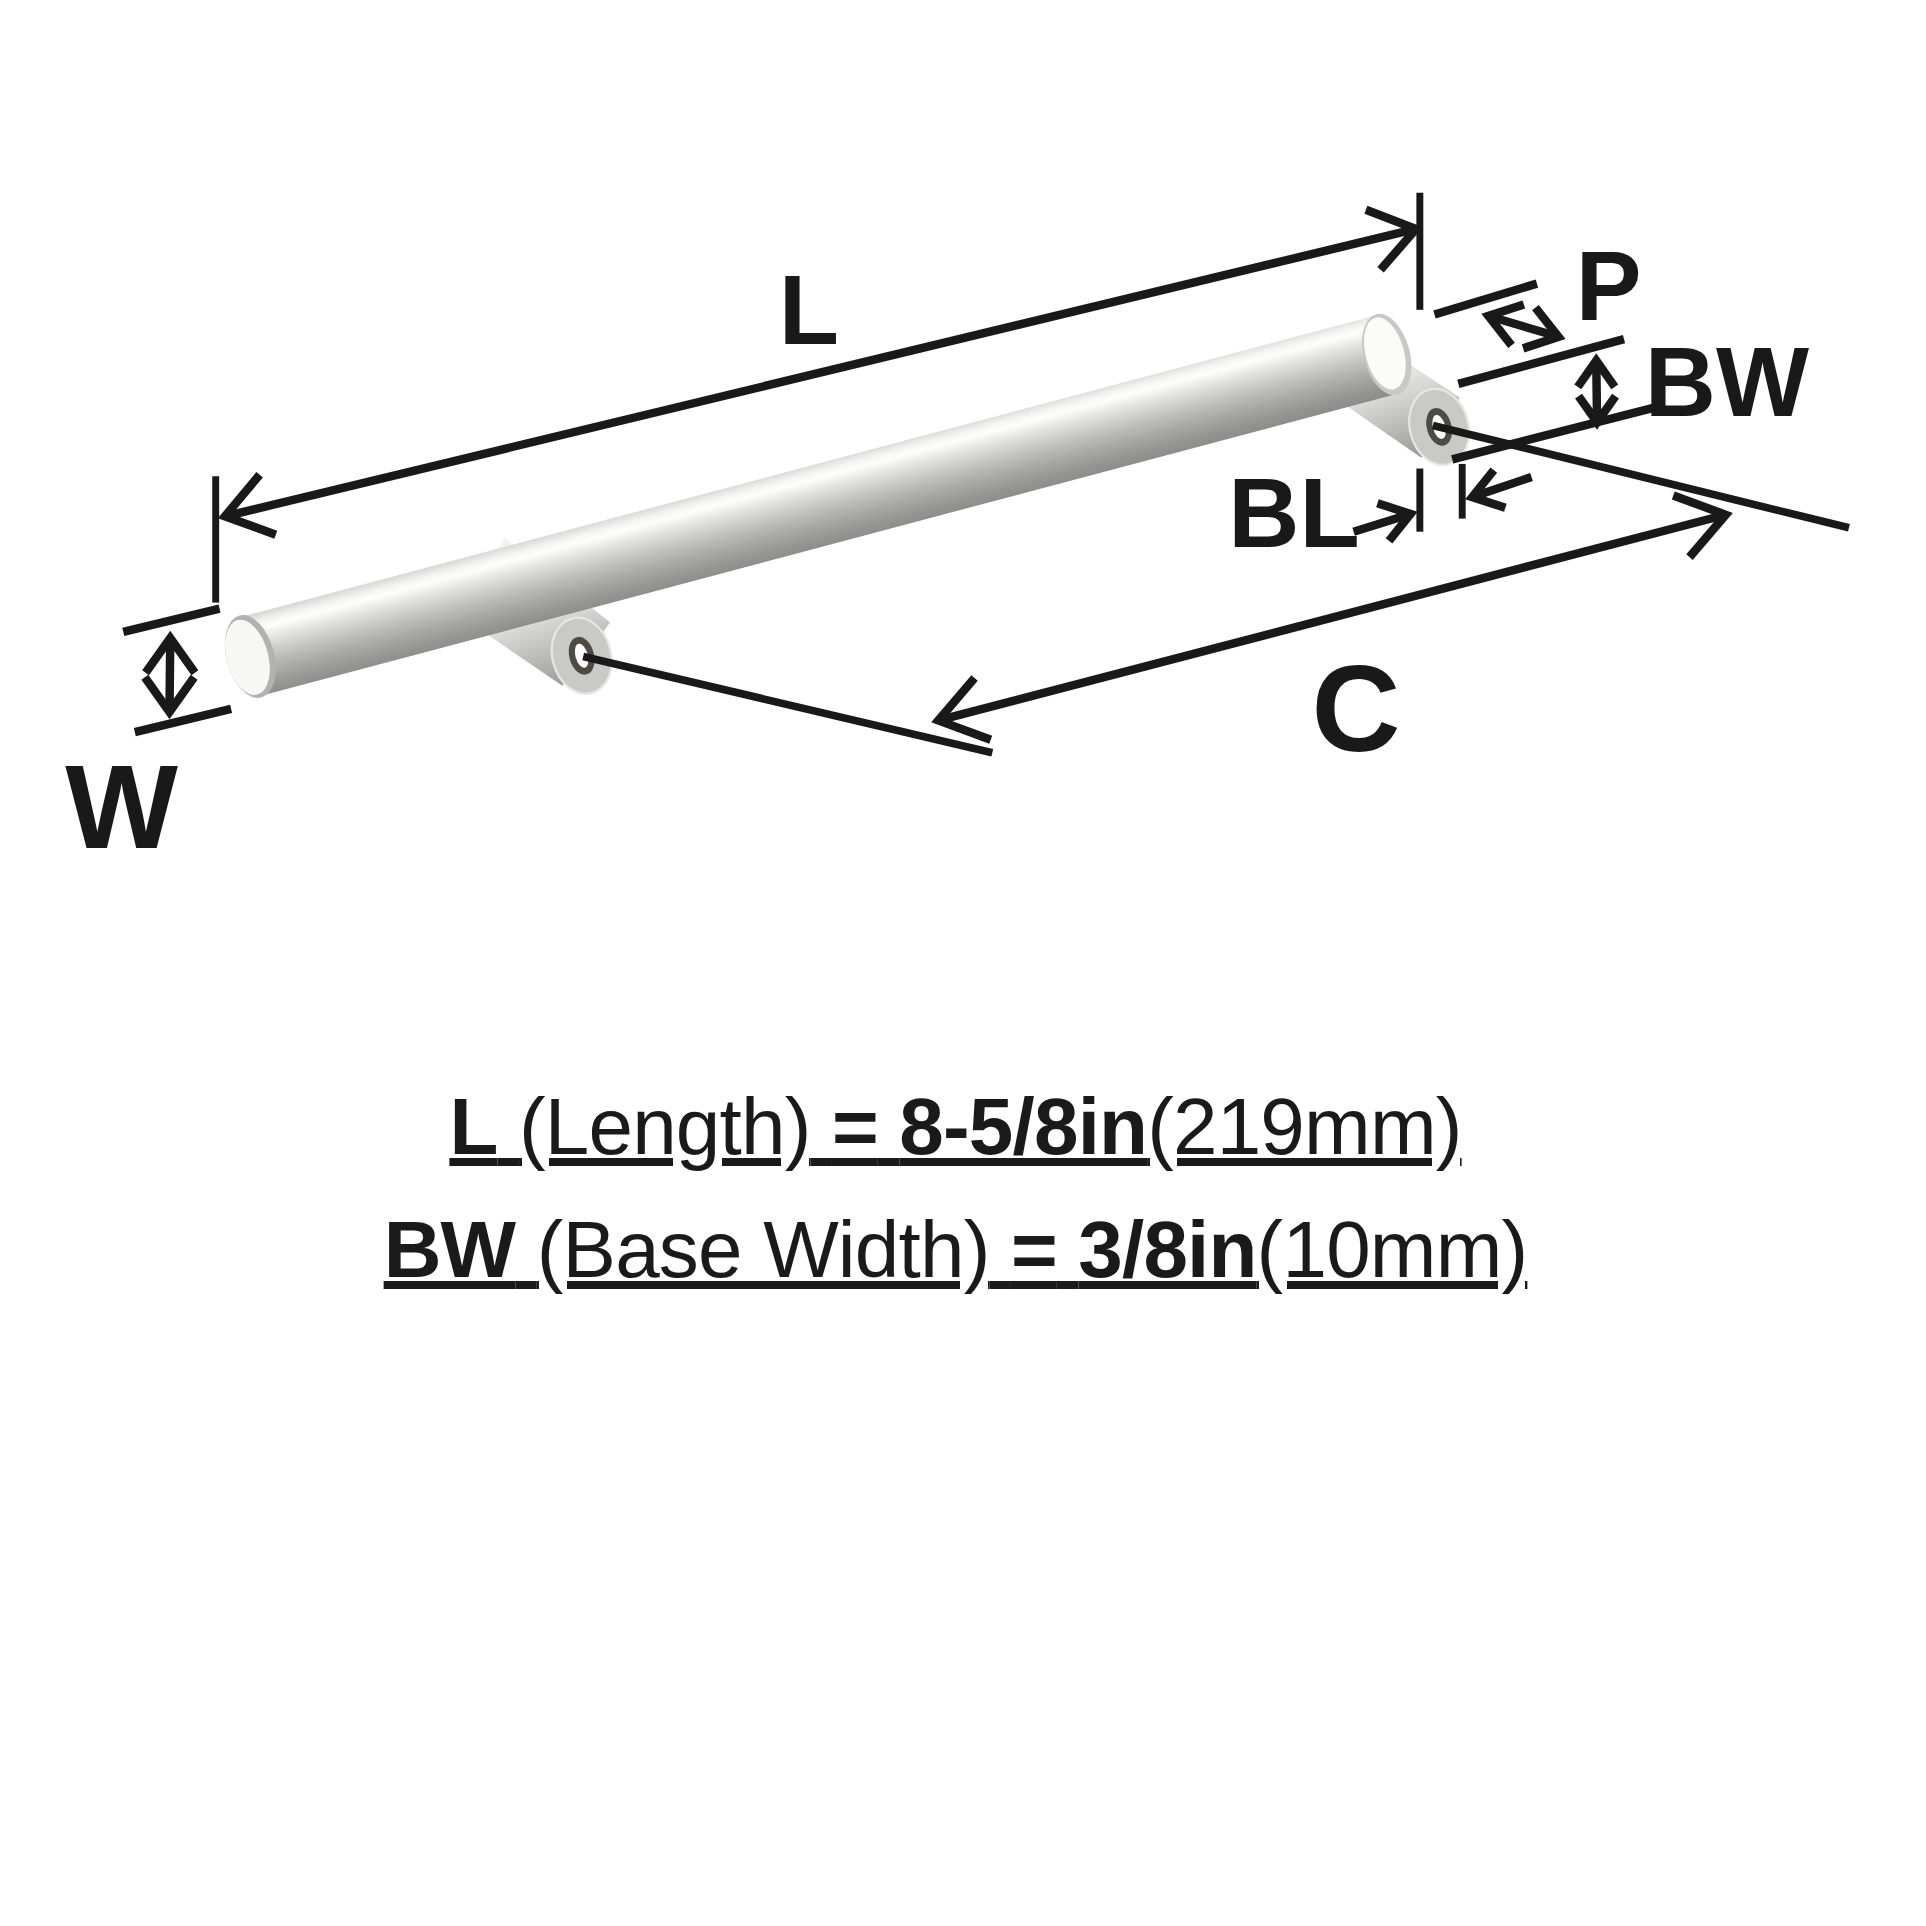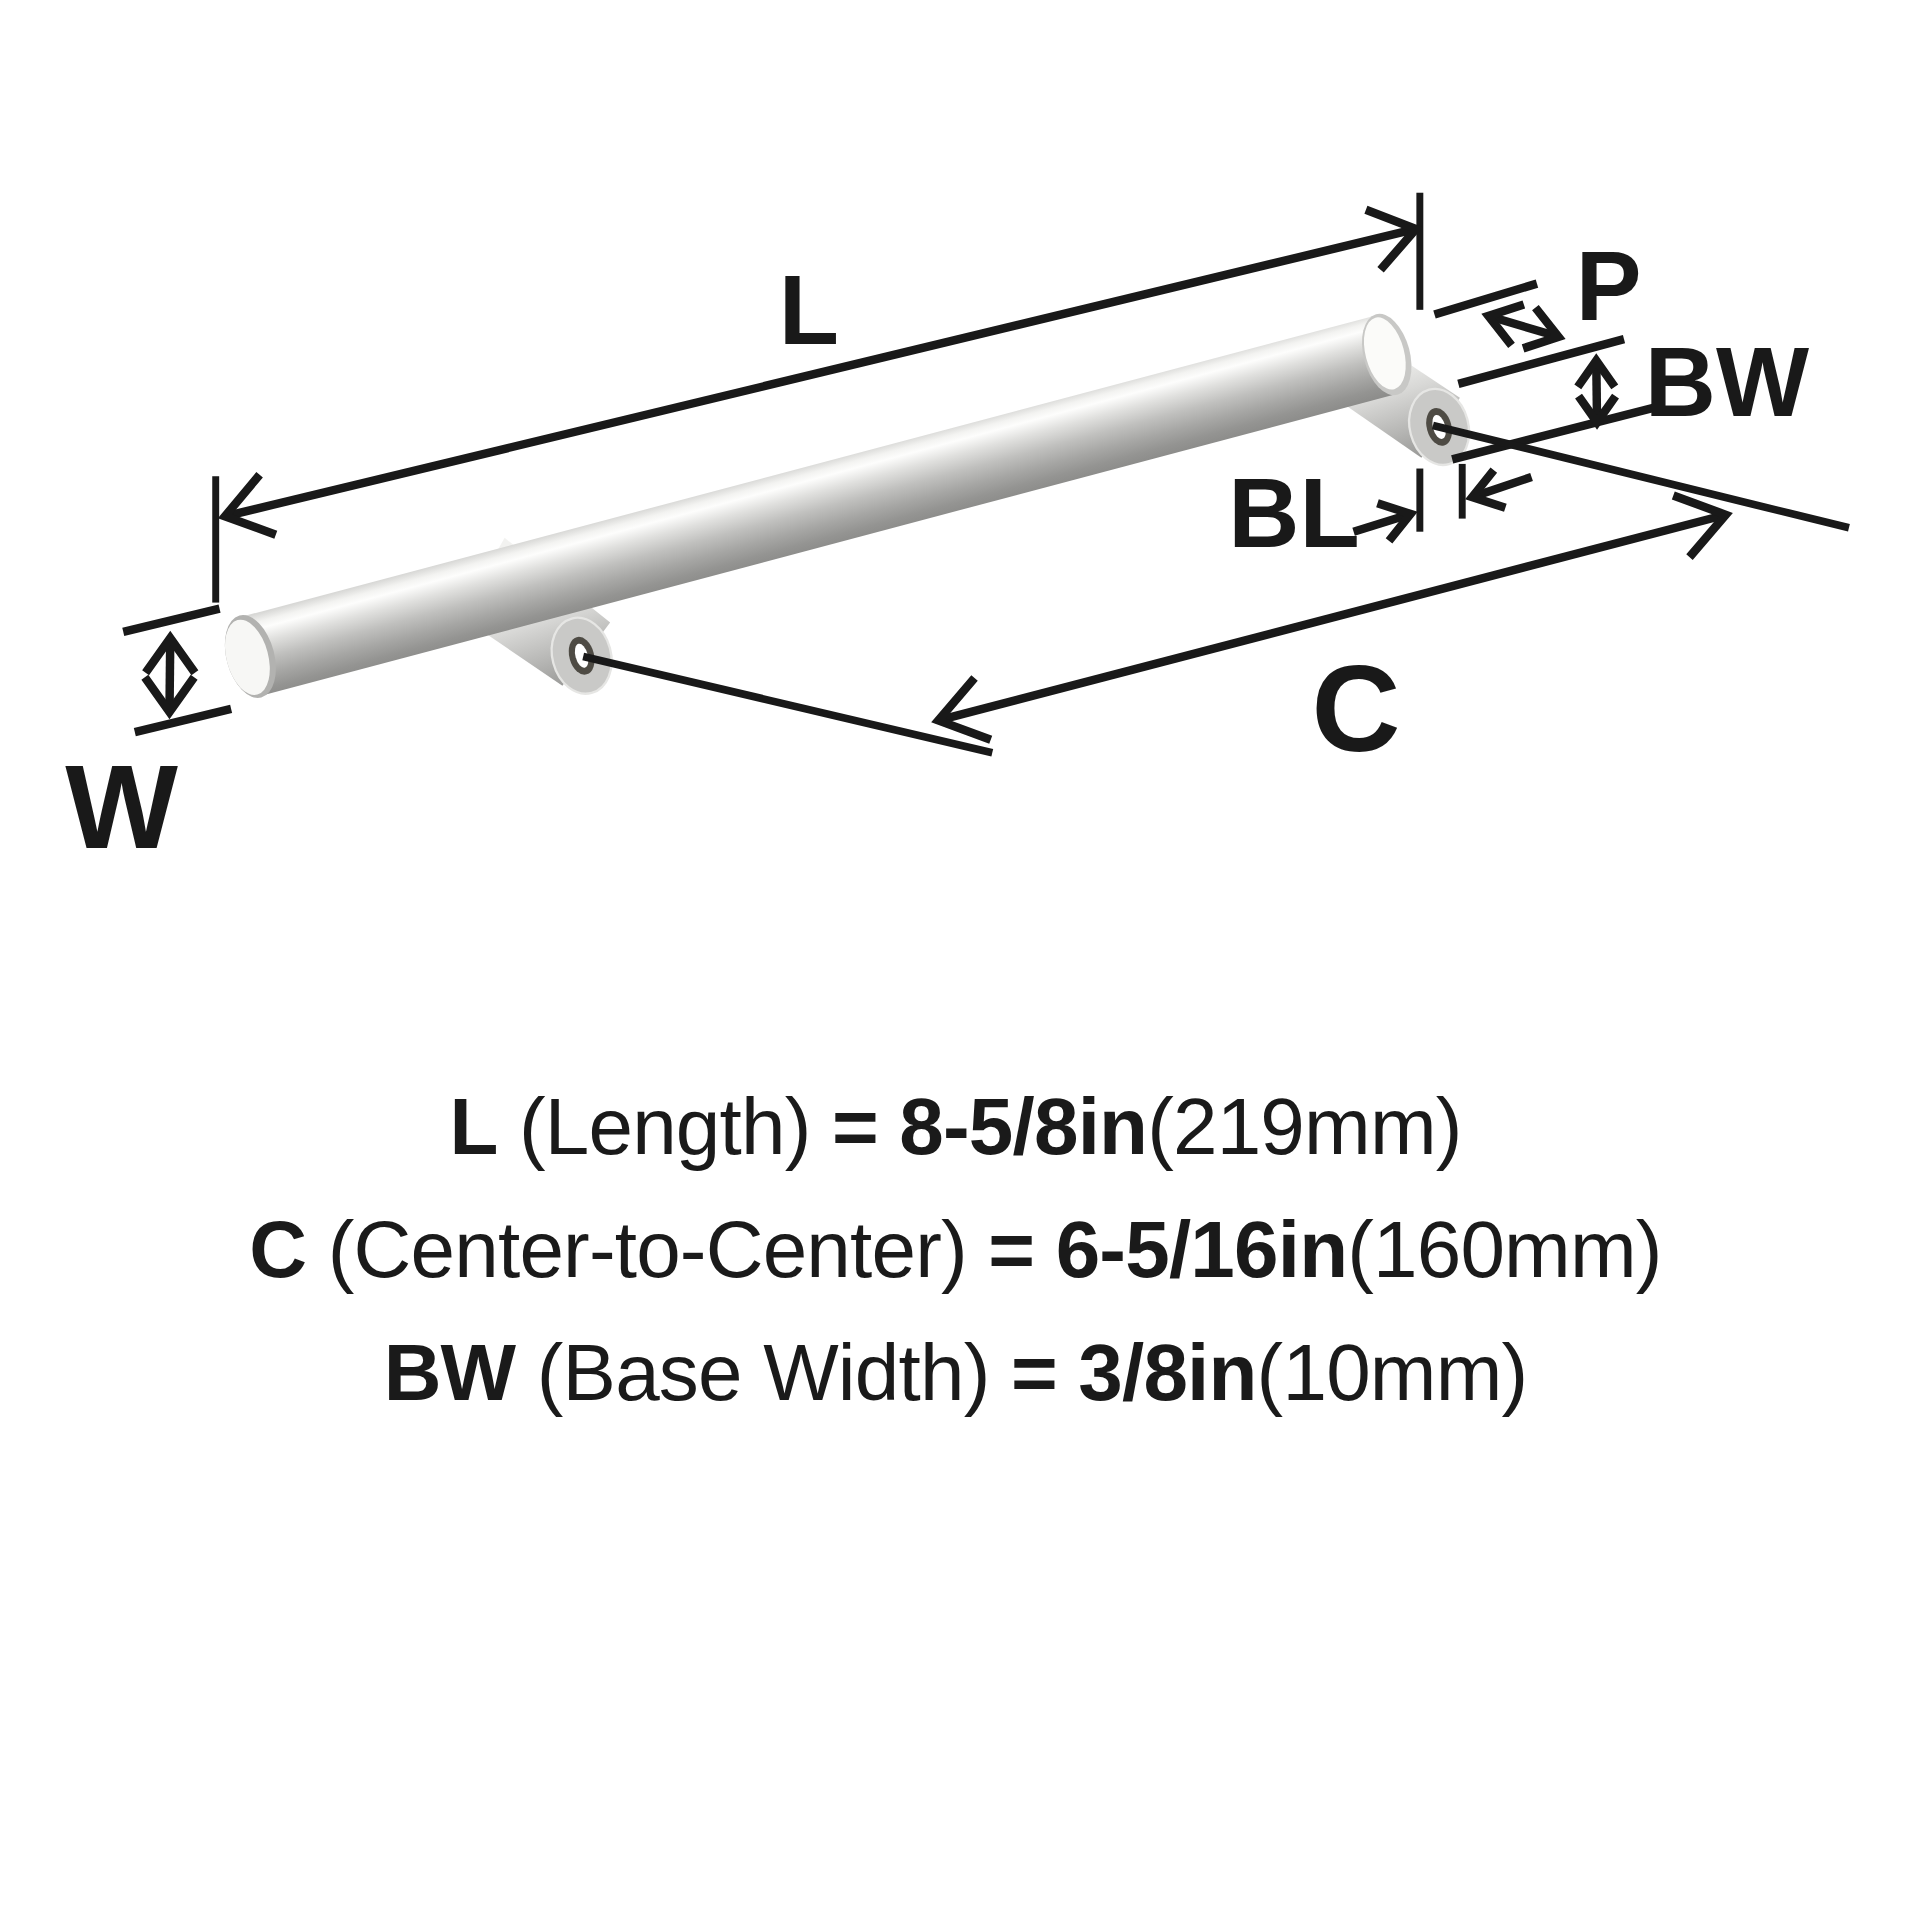--- a/index.html
+++ b/index.html
@@ -13,21 +13,21 @@
     font-family:"Liberation Sans", sans-serif;
     font-weight:700;fill:#191919;
   }
   .dim-label{font-size:128px;}
   .dim-label-big{font-size:155px;}
   .dim-label-c{font-size:160px;}
   .spec-block{
     position:absolute;left:0;top:1065px;width:1911px;
     display:flex;flex-direction:column;align-items:center;
     font-size:80px;line-height:123px;letter-spacing:-0.8px;
-    white-space:nowrap;color:#1a1a1a;
+    white-space:nowrap;color:#1a1a1a;text-decoration:underline;
   }
   .spec-line{display:block;}
   .sb{font-weight:700;}
   .sr{font-weight:400;}
 </style>
 </head>
 <body>
 
 <div class="diagram-wrap">
   <svg width="1926" height="1048" viewBox="0 0 2500 1360">
@@ -158,25 +158,19 @@
 </div>
 
 <div class="spec-block">
   <div class="spec-line">
     <span class="sb">L</span>
     <span class="sr">(Length)</span>
     <span class="sb">=</span>
     <span class="sb">8-5/8in</span><span class="sr">(219mm)</span>
   </div>
   <div class="spec-line">
-    <span class="sb">C</span>
-    <span class="sr">(Center-to-Center)</span>
-    <span class="sb">=</span>
-    <span class="sb">6-5/16in</span><span class="sr">(160mm)</span>
-  </div>
-  <div class="spec-line">
     <span class="sb">BW</span>
     <span class="sr">(Base Width)</span>
     <span class="sb">=</span>
     <span class="sb">3/8in</span><span class="sr">(10mm)</span>
   </div>
 </div>
 
 
 </body></html>

